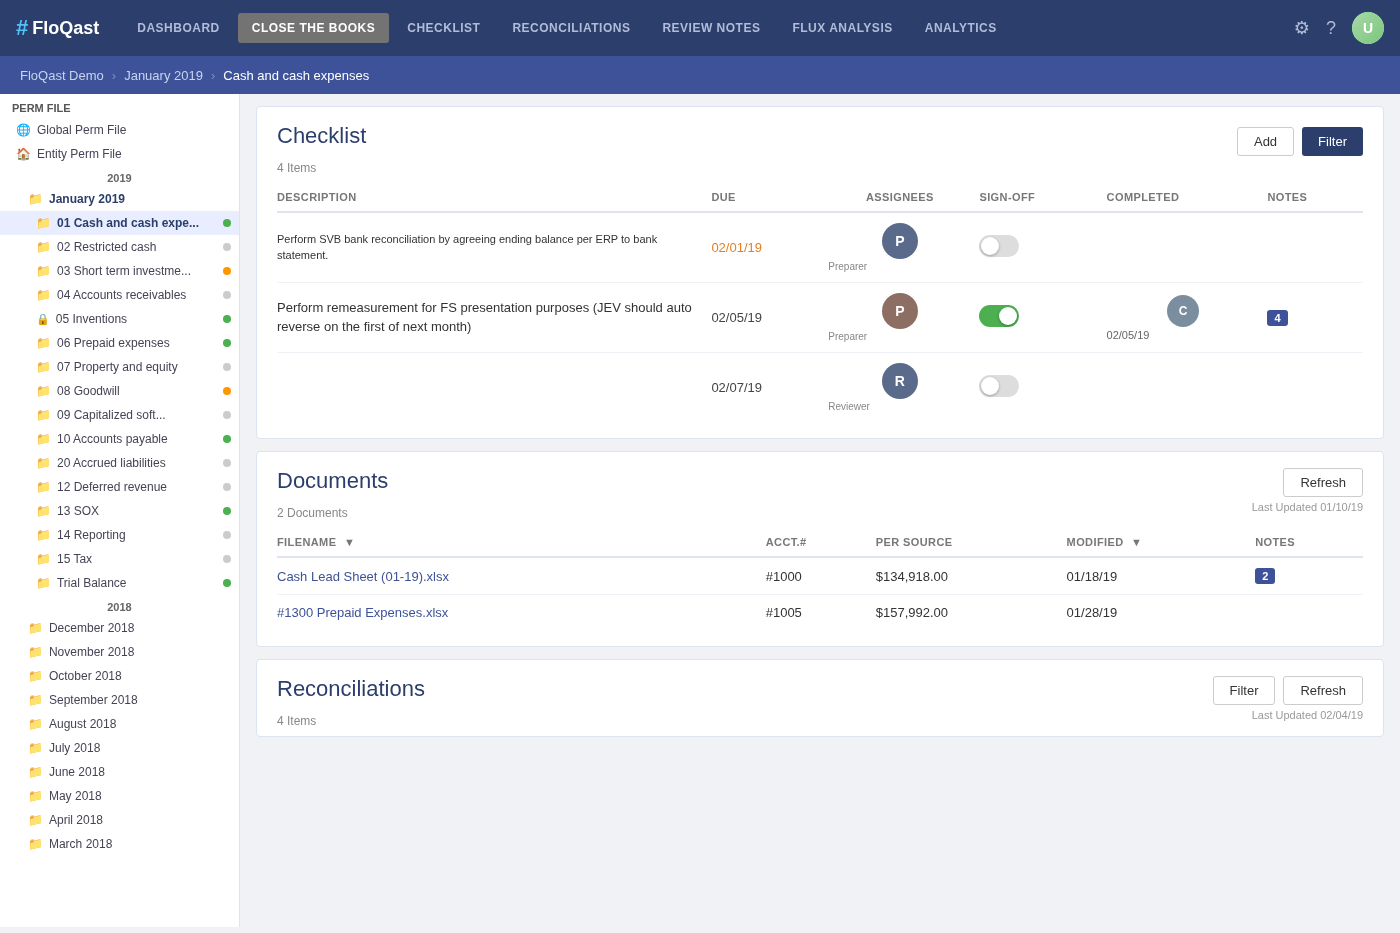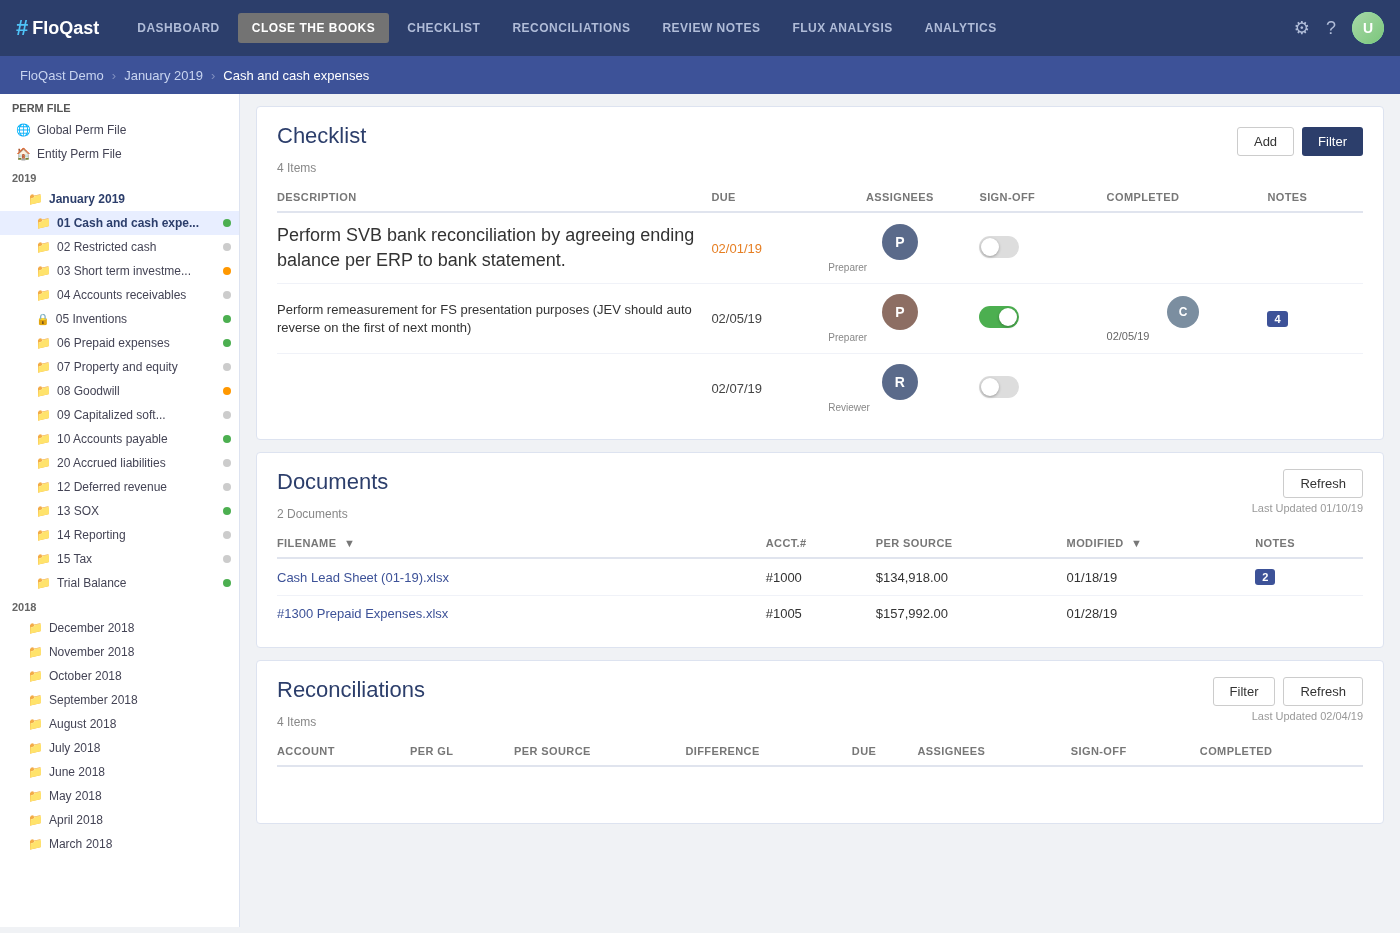--- a/index.html
+++ b/index.html
@@ -30,21 +30,21 @@
     .sidebar::-webkit-scrollbar { width: 4px; }
     .sidebar::-webkit-scrollbar-thumb { background: #c0c8d8; border-radius: 2px; }
     .sidebar-item { display: flex; align-items: center; padding: 5px 8px 5px 16px; cursor: pointer; color: #445; gap: 6px; }
     .sidebar-item.active { background: #e8eeff; color: #2c3e6b; font-weight: 600; }
     .sidebar-item.indent { padding-left: 28px; }
     .sidebar-item.indent2 { padding-left: 36px; }
     .dot { width: 8px; height: 8px; border-radius: 50%; margin-left: auto; flex-shrink: 0; }
     .dot-green { background: #4caf50; }
     .dot-orange { background: #ff9800; }
     .dot-gray { background: #ccc; }
-    .year-label { padding: 6px 12px 3px 12px; font-size: 11px; font-weight: 700; color: #666; }
+    .year-label { padding: 6px 12px 3px 12px; font-size: 11px; font-weight: 700; color: #666; text-align: center; }
 
     
     .main { flex: 1; overflow-y: auto; padding: 0; background: #f0f2f5; }
     .main::-webkit-scrollbar { width: 6px; }
     .main::-webkit-scrollbar-thumb { background: #c0c8d8; border-radius: 3px; }
 
     
     .card { background: #fff; margin: 12px 16px; border-radius: 4px; border: 1px solid #dde3f0; }
     .card-header { padding: 16px 20px 8px; display: flex; align-items: flex-start; justify-content: space-between; }
     .card-title { font-size: 22px; font-weight: 300; color: #2c3e6b; }
@@ -287,21 +287,21 @@
               <th>DUE</th>
               <th style="text-align:center">ASSIGNEES</th>
               <th>SIGN-OFF</th>
               <th>COMPLETED</th>
               <th>NOTES</th>
             </tr>
           </thead>
           <tbody>
 
             <tr>
-              <td style="line-height:1.4;font-size:18px;">Perform SVB bank reconciliation by agreeing ending balance per ERP to bank statement.</td>
+              <td style="line-height:1.4;font-size:11px;">Perform SVB bank reconciliation by agreeing ending balance per ERP to bank statement.</td>
               <td><span class="due-overdue">02/01/19</span></td>
               <td class="assignee-col">
                 <div class="user-avatar avatar-dark">P</div>
                 <div class="assignee-label">Preparer</div>
               </td>
               <td>
                 <div class="toggle"></div>
               </td>
               <td></td>
               <td></td>
@@ -406,37 +406,16 @@
           <div class="card-subtitle">4 Items</div>
         </div>
         <div style="display:flex;flex-direction:column;align-items:flex-end;gap:4px;">
           <div style="display:flex;gap:8px;">
             <button class="btn btn-outline">Filter</button>
             <button class="btn btn-outline">Refresh</button>
           </div>
           <span class="last-updated">Last Updated 02/04/19</span>
         </div>
       </div>
-      <div class="table-wrap">
-        <table class="data-table">
-          <thead>
-            <tr>
-              <th>ACCOUNT</th>
-              <th>PER GL</th>
-              <th>PER SOURCE</th>
-              <th>DIFFERENCE</th>
-              <th>DUE</th>
-              <th>ASSIGNEES</th>
-              <th>SIGN-OFF</th>
-              <th>COMPLETED</th>
-            </tr>
-          </thead>
-          <tbody>
-            <tr>
-              <td colspan="8" style="padding: 20px 0; color: #bbb; font-style: italic;"></td>
-            </tr>
-          </tbody>
-        </table>
-      </div>
     </div>
 
   </div>
 </div>
 
 </body></html>

